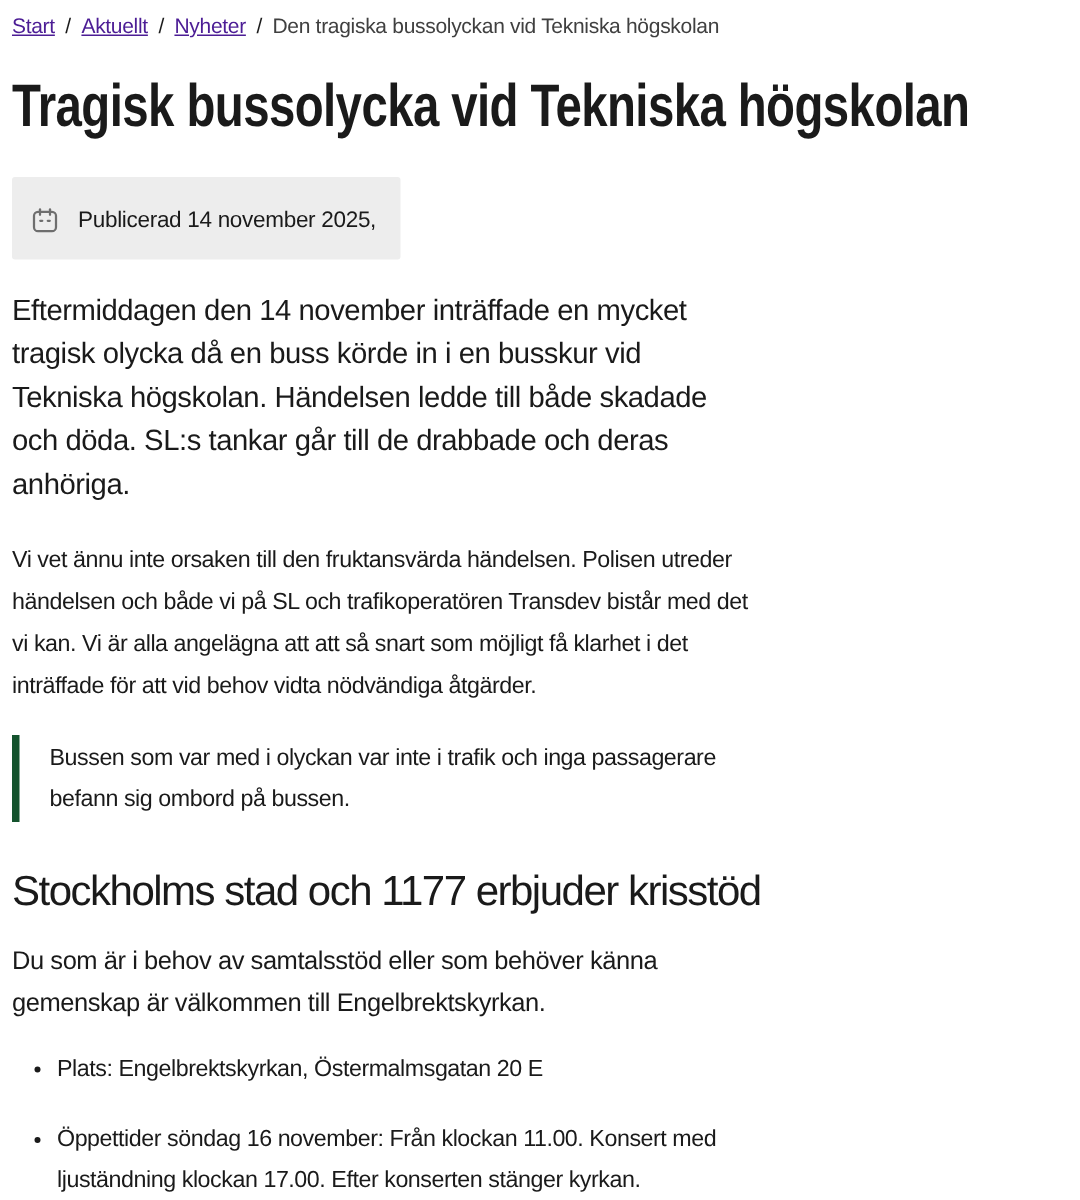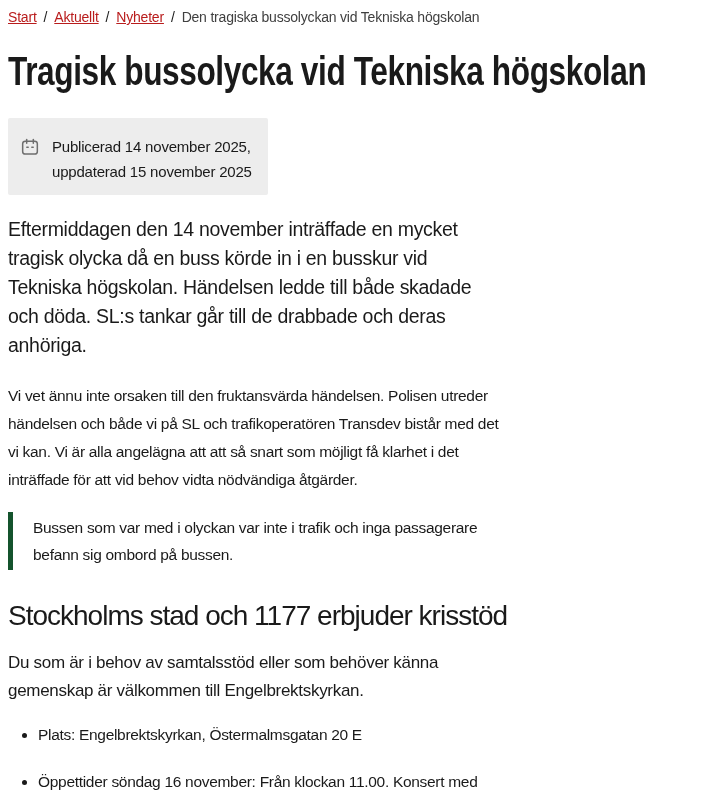--- a/index.html
+++ b/index.html
@@ -19,21 +19,21 @@
   .breadcrumb {
     font-size: 14px;
     line-height: 18px;
     display: flex;
     flex-wrap: wrap;
     align-items: center;
     column-gap: 7px;
     letter-spacing: -0.2px;
   }
   .breadcrumb a {
-    color: #b91c1c;
+    color: #4c1d95;
     cursor: pointer;
   }
   .crumb-sep { color: #1a1a1a; }
   .crumb-current { color: #404040; }
 
   
   .title-wrap { overflow: hidden; margin-top: 20px; height: 52px; }
   h1.article-title {
     font-size: 40px;
     font-weight: 700;
@@ -147,21 +147,20 @@
       <svg width="20" height="20" viewBox="0 0 24 24" fill="none" stroke="#6e6e6e" stroke-width="1.8" stroke-linecap="round">
         <rect x="3.2" y="5" width="17.6" height="15.5" rx="3.2"></rect>
         <line x1="8" y1="3" x2="8" y2="7.4"></line>
         <line x1="16" y1="3" x2="16" y2="7.4"></line>
         <line x1="8.2" y1="12.2" x2="9.8" y2="12.2"></line>
         <line x1="14.2" y1="12.2" x2="15.8" y2="12.2"></line>
       </svg>
     </span>
     <div class="meta-text">
       <div>Publicerad 14 november 2025,</div>
-      <div>uppdaterad 15 november 2025</div>
     </div>
   </div>
 
   
   <p class="lead">Eftermiddagen den 14 november inträffade en mycket tragisk olycka då en buss körde in i en busskur vid Tekniska högskolan. Händelsen ledde till både skadade och döda. SL:s tankar går till de drabbade och deras anhöriga.</p>
 
   
   <p class="body-p">Vi vet ännu inte orsaken till den fruktansvärda händelsen. Polisen utreder händelsen och både vi på SL och trafikoperatören Transdev bistår med det vi kan. Vi är alla angelägna att att så snart som möjligt få klarhet i det inträffade för att vid behov vidta nödvändiga åtgärder.</p>
 
   

